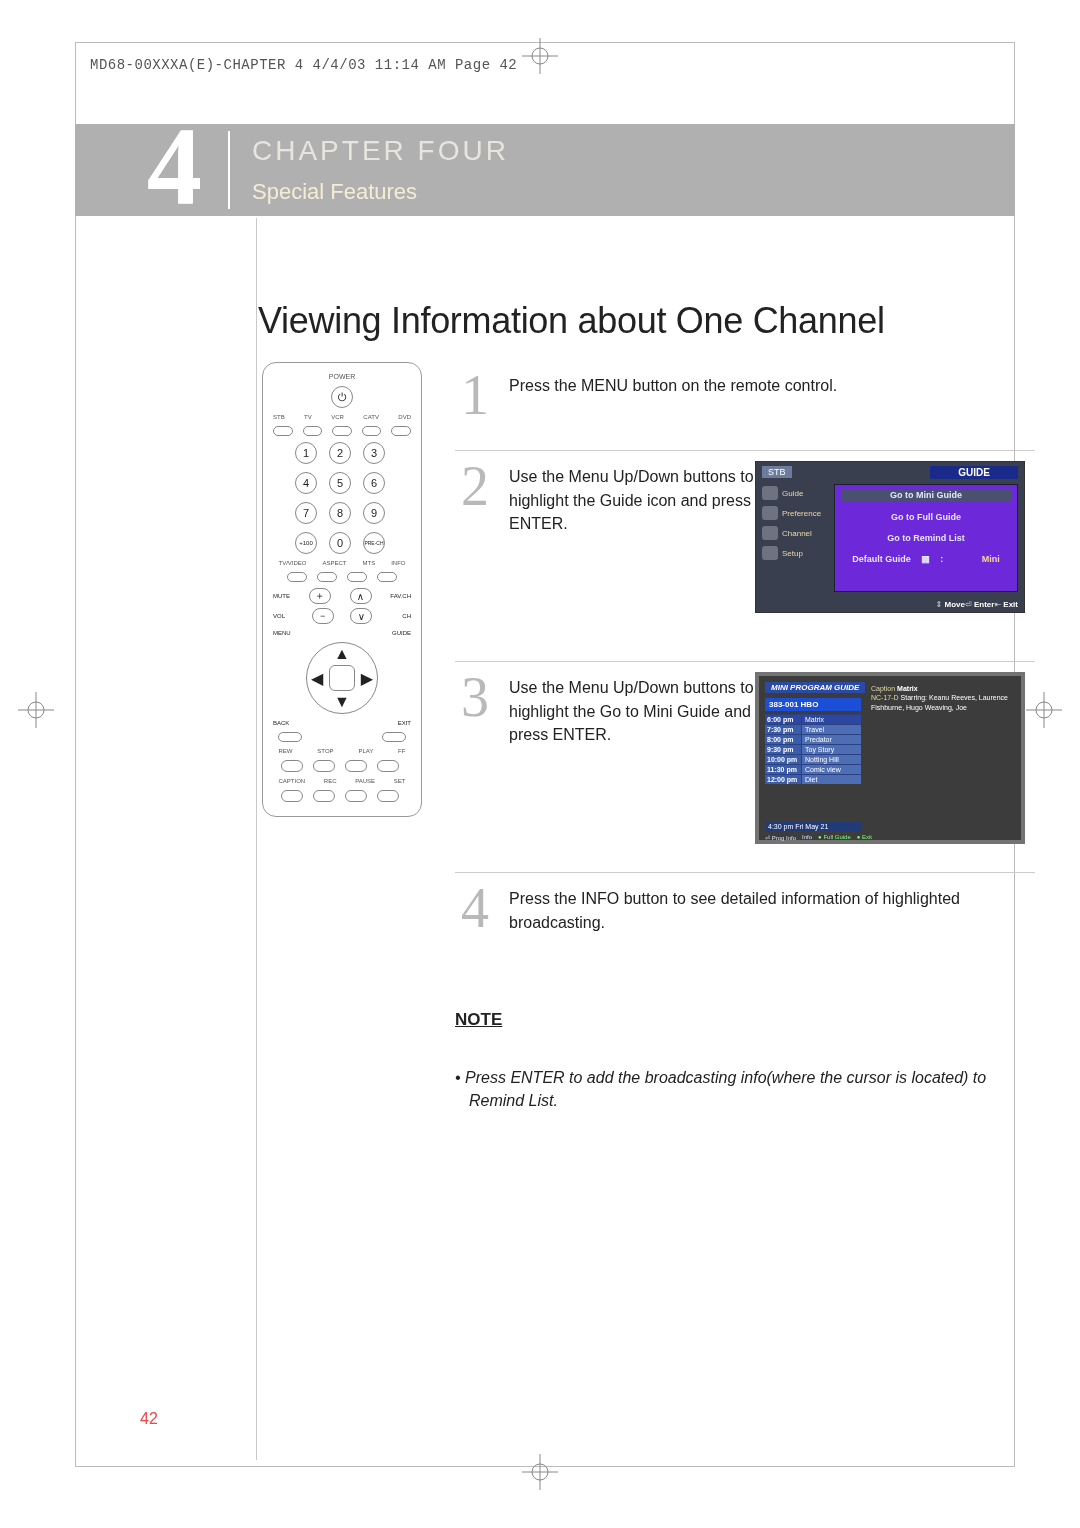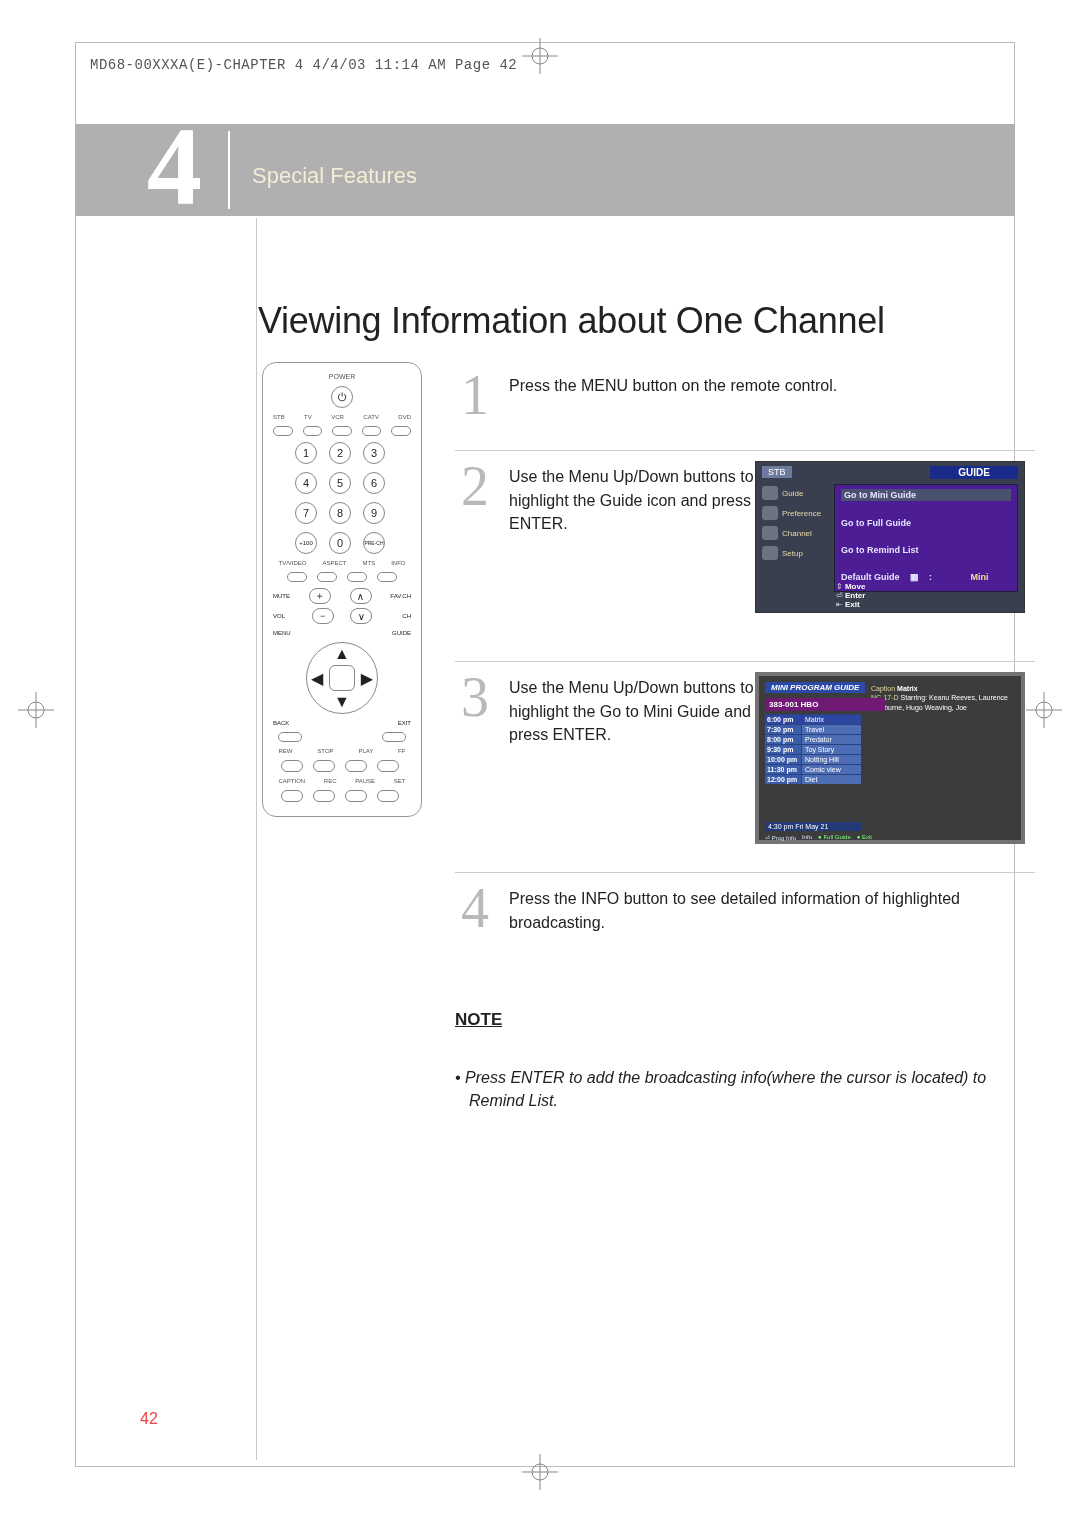--- a/index.html
+++ b/index.html
@@ -160,36 +160,36 @@
     position:absolute; right:10px; top:0;
     width:270px; height:152px;
     background:#3a3f50;
     border:1px solid #333;
   }
   .shot1 .stb-tab { position:absolute; left:6px; top:4px; background:#6d7b9d; color:#fff; font-size:9px; padding:1px 6px; }
   .shot1 .guide-tab { position:absolute; right:6px; top:4px; background:#1a2a8a; color:#fff; font-size:10px; font-weight:bold; padding:1px 28px; }
   .shot1 .left-nav { position:absolute; left:6px; top:24px; width:66px; display:flex; flex-direction:column; gap:6px; }
   .shot1 .left-nav .navitem { font-size:8px; color:#e8d9a8; display:flex; align-items:center; gap:4px; }
   .shot1 .left-nav .nicon { width:16px; height:14px; background:#6d7380; border-radius:3px; }
-  .shot1 .panel { position:absolute; left:78px; top:22px; right:6px; bottom:20px; background:#4c1d95; border:1px solid #1b1f30; padding:4px 6px; display:flex; flex-direction:column; gap:17px; }
+  .shot1 .panel { position:absolute; left:78px; top:22px; right:6px; bottom:20px; background:#6d28d9; border:1px solid #1b1f30; padding:4px 6px; display:flex; flex-direction:column; gap:11px;text-align:center; }
   .shot1 .panel .row { font-size:9px; color:#e5e5ff; font-weight:bold; }
   .shot1 .panel .row.hi { background:#4a5170; padding:1px 3px; }
   .shot1 .panel .row .val { color:#f3dea0; font-weight:bold; margin-left:36px; }
-  .shot1 .footer { position:absolute; bottom:3px; left:80px; right:6px; display:flex; justify-content:center; font-size:8px; color:#ddd;flex-direction:column; }
+  .shot1 .footer { position:absolute; bottom:3px; left:80px; right:6px; display:flex; justify-content:flex-end; font-size:8px; color:#ddd; }
   .shot1 .footer span b { color:#fff; }
 
   
   .shot2 {
     position:absolute; right:10px; top:0;
     width:270px; height:172px;
     background:#3c3c3c;
     border:4px solid #737373;
   }
   .shot2 .mpg-tab { position:absolute; left:6px; top:6px; background:#2b4aa8; color:#fff; font-size:8px; font-weight:bold; padding:1px 6px; font-style:italic; }
-  .shot2 .chan { position:absolute; left:6px; top:22px; width:120px; background:#701a75; color:#fff; font-size:8px; font-weight:bold; padding:2px 4px; }
+  .shot2 .chan { position:absolute; left:6px; top:22px; width:96px; background:#1d4ed8; color:#fff; font-size:8px; font-weight:bold; padding:2px 4px; }
   .shot2 .list { position:absolute; left:6px; top:38px; width:96px; display:flex; flex-direction:column; }
   .shot2 .list .row { display:flex; font-size:7px; }
   .shot2 .list .row .t { width:36px; background:#3a5ca9; color:#fff; padding:1px 2px; font-weight:bold; border-top:1px solid #2a4080;}
   .shot2 .list .row .p { flex:1; background:#4d6db4; color:#fff; padding:1px 3px; border-top:1px solid #2a4080; border-left:1px solid #2a4080;}
   .shot2 .list .row.hi .t, .shot2 .list .row.hi .p { background:#2d47a0; }
   .shot2 .datebar { position:absolute; left:6px; top:146px; width:96px; background:#223a78; color:#fff; font-size:7px; padding:1px 3px; }
   .shot2 .bottom-btns { position:absolute; left:6px; top:158px; font-size:6px; color:#d7e1ff; display:flex; gap:6px; }
   .shot2 .bottom-btns .g { color:#7dff7d; }
   .shot2 .meta { position:absolute; left:112px; top:8px; right:6px; font-size:7px; color:#fff; line-height:1.3; }
   .shot2 .meta .lbl { color:#e0d7a0; }
@@ -260,20 +260,21 @@
       <circle cx="18" cy="18" r="8" fill="none" stroke="#888"></circle>
       <line x1="18" y1="0" x2="18" y2="36" stroke="#888"></line>
       <line x1="0" y1="18" x2="36" y2="18" stroke="#888"></line>
     </svg>
 </div>
 
 <div class="chapter-band">
   <div class="chapter-num">4</div>
   <div class="chapter-divider"></div>
   <div class="chapter-titles">
+    <div class="chapter-title">CHAPTER FOUR</div>
     <div class="chapter-subtitle">Special Features</div>
   </div>
 </div>
 
 <div class="main-heading">Viewing Information about One Channel</div>
 
 <div class="remote-wrap">
   <div class="remote">
     <div class="power">POWER</div>
     <div class="circle">⏻</div>

